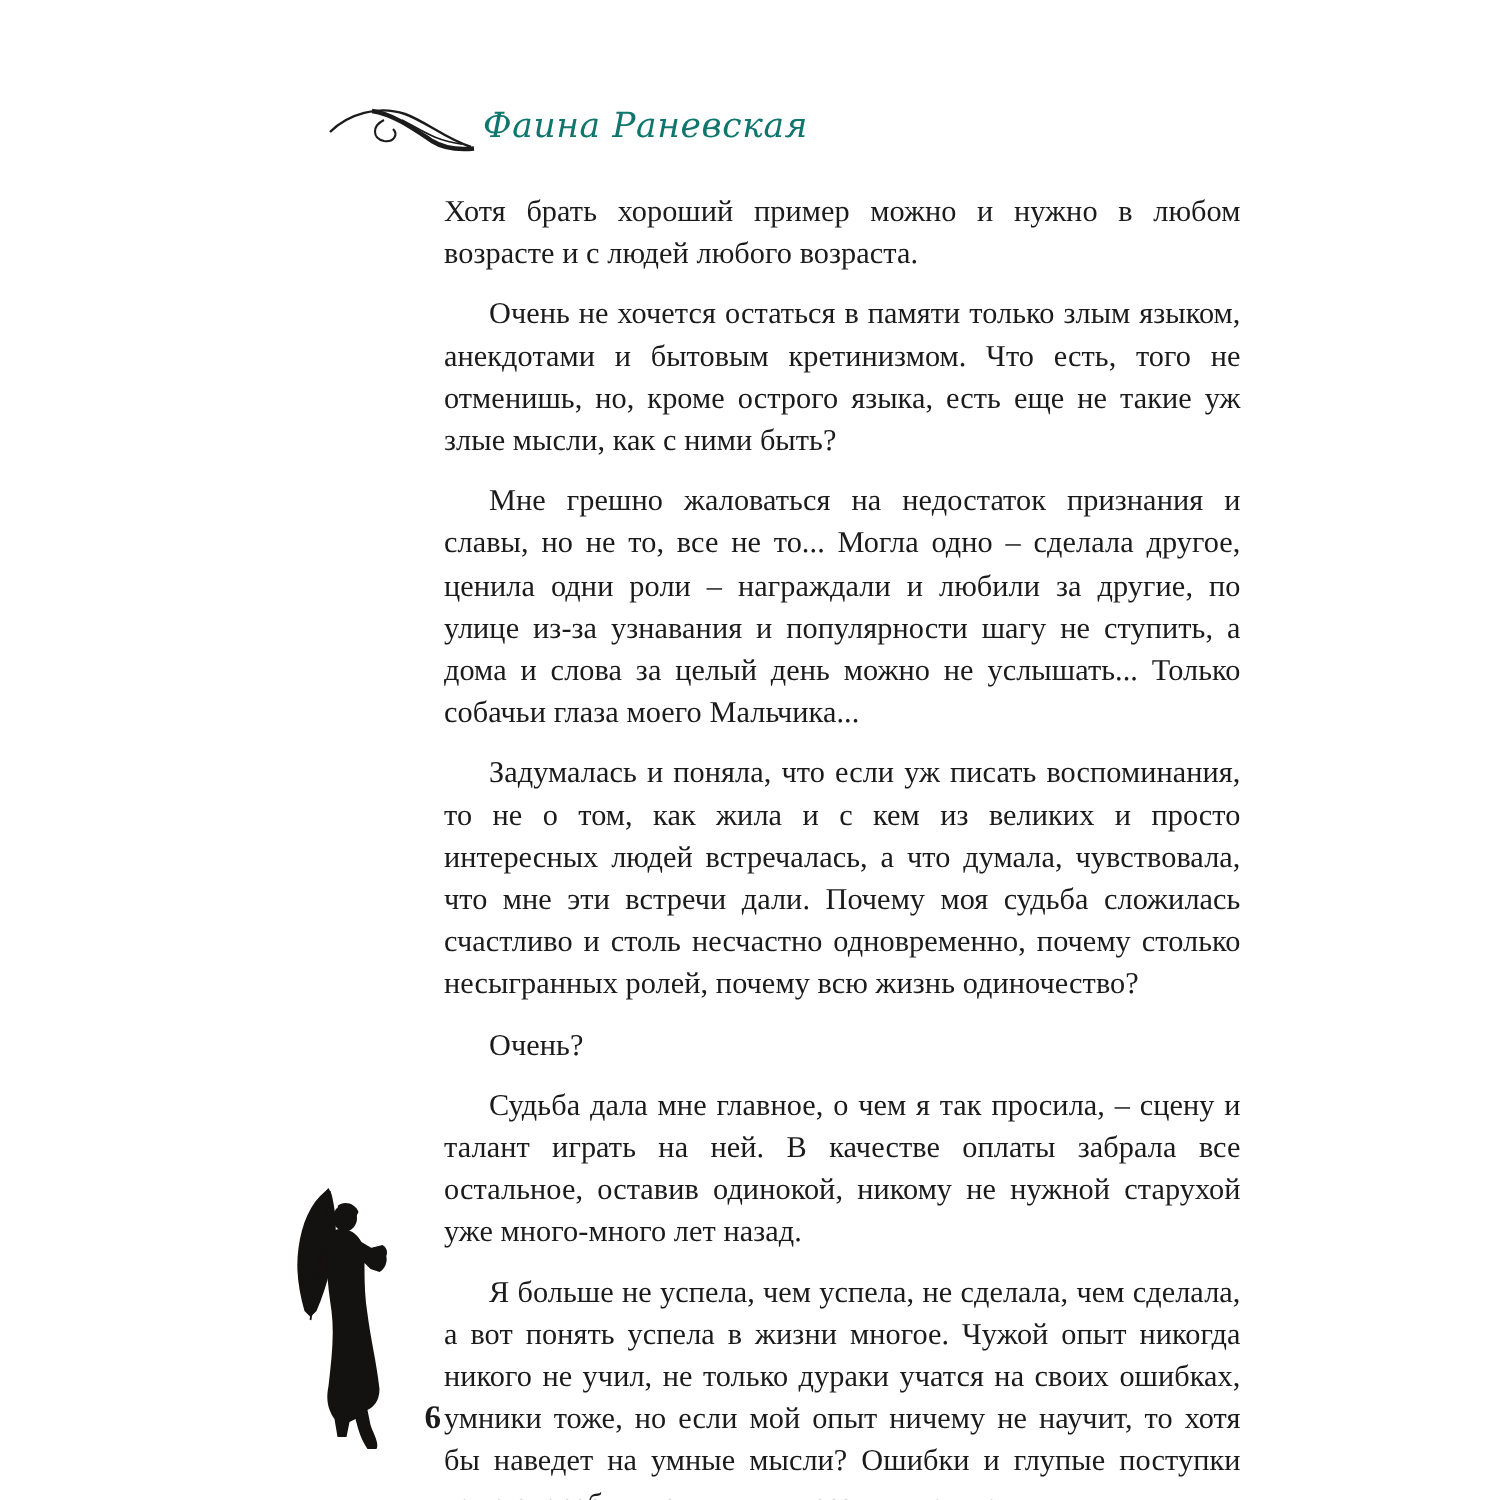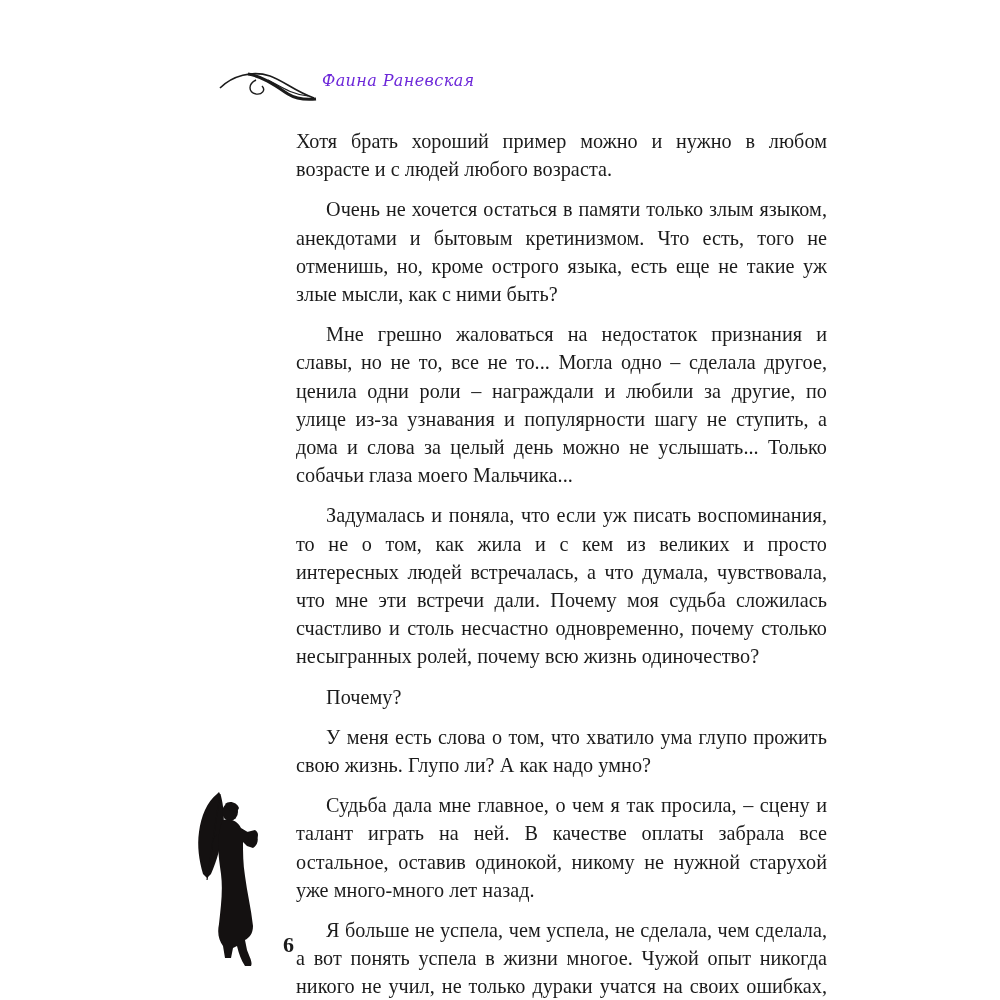--- a/index.html
+++ b/index.html
@@ -33,23 +33,23 @@
       top: 0;
       width: 100px;
       height: 40px;
     }
     .header-title {
       position: absolute;
       left: 104px;
       top: 5px;
       font-family: "DejaVu Serif", "Liberation Serif", serif;
       font-style: italic;
-      font-size: 16px;
+      font-size: 23px;
       letter-spacing: 0.4px;
-      color: #6d28d9;
+      color: #0f766e;
       white-space: nowrap;
     }
     .body-text {
       position: absolute;
       left: 284px;
       top: 115px;
       width: 555px;
       font-size: 20.2px;
       line-height: 28.2px;
       text-align: justify;
@@ -93,22 +93,21 @@
       <path d="M50 14 C 62 20, 72 28, 90 30" fill="none" stroke="#1b1b1b" stroke-width="1.2"></path>
     </svg>
     <span class="header-title">Фаина Раневская</span>
   </div>
 
   <div class="body-text">
     <p class="first">Хотя брать хороший пример можно и нужно в любом возрасте и с людей любого возраста.</p>
     <p>Очень не хочется остаться в памяти только злым языком, анекдотами и бытовым кретинизмом. Что есть, того не отменишь, но, кроме острого языка, есть еще не такие уж злые мысли, как с ними быть?</p>
     <p>Мне грешно жаловаться на недостаток признания и славы, но не то, все не то... Могла одно – сделала другое, ценила одни роли – награждали и любили за другие, по улице из-за узнавания и популярности шагу не ступить, а дома и слова за целый день можно не услышать... Только собачьи глаза моего Мальчика...</p>
     <p>Задумалась и поняла, что если уж писать воспоминания, то не о том, как жила и с кем из великих и просто интересных людей встречалась, а что думала, чувствовала, что мне эти встречи дали. Почему моя судьба сложилась счастливо и столь несчастно одновременно, почему столько несыгранных ролей, почему всю жизнь одиночество?</p>
-    <p>Почему?</p>
-    <p>У меня есть слова о том, что хватило ума глупо прожить свою жизнь. Глупо ли? А как надо умно?</p>
+    <p>Очень?</p>
     <p>Судьба дала мне главное, о чем я так просила, – сцену и талант играть на ней. В качестве оплаты забрала все остальное, оставив одинокой, никому не нужной старухой уже много-много лет назад.</p>
     <p>Я больше не успела, чем успела, не сделала, чем сделала, а вот понять успела в жизни многое. Чужой опыт никогда никого не учил, не только дураки учатся на своих ошибках, умники тоже, но если мой опыт ничему не научит, то хотя бы наведет на умные мысли? Ошибки и глупые поступки тоже способны дать пищу к размышлению.</p>
   </div>
 
   <svg class="silhouette" viewBox="0 0 78 180">
 
     <path d="M24 4 L 26 2 L 28 6 C 30 14, 32 26, 30 40 C 28 56, 24 70, 18 84 L 14 88 L 10 84 C 6 70, 4 56, 6 42 C 8 26, 14 12, 24 4 Z" fill="#141111"></path>
     <line x1="27" y1="4" x2="14" y2="90" stroke="#141111" stroke-width="1.2"></line>
 
     <ellipse cx="37" cy="22" rx="8" ry="9" fill="#141111"></ellipse>

